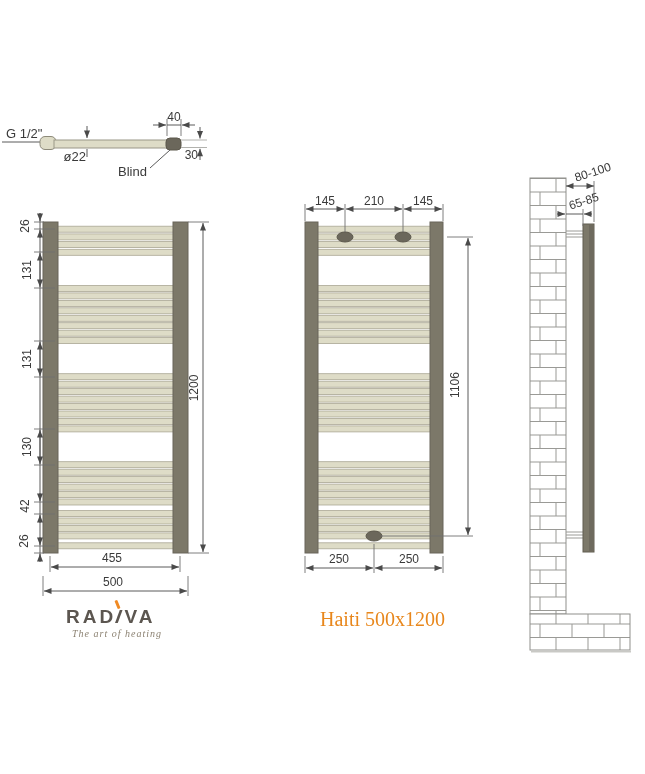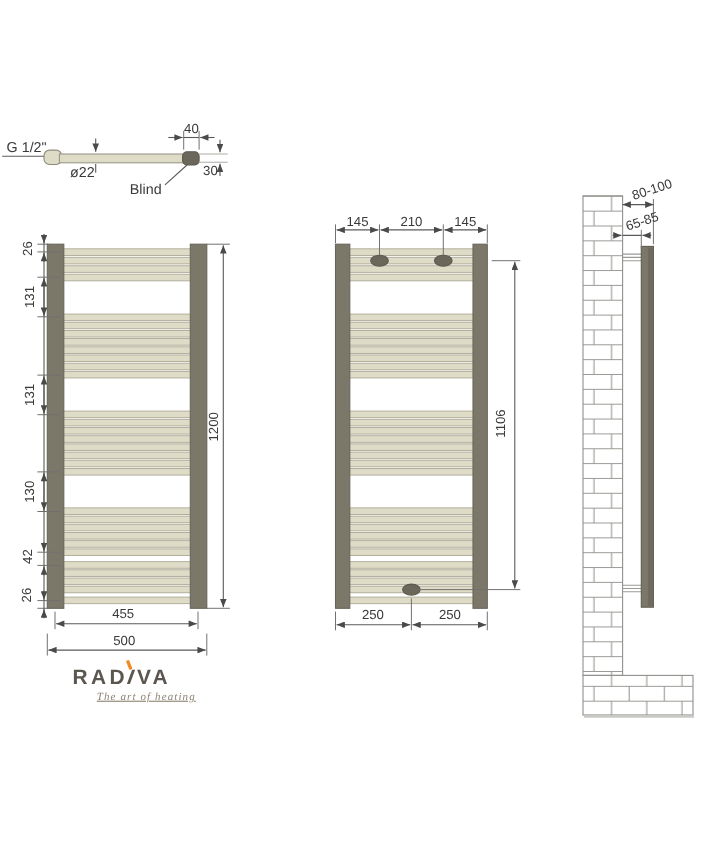--- a/index.html
+++ b/index.html
@@ -11,22 +11,22 @@
   .ln{stroke:#5a5a5a;stroke-width:1;fill:none;}
   .ext{stroke:#6f6f6f;stroke-width:0.9;fill:none;}
   .gry{stroke:#b2b2ae;stroke-width:1;fill:none;}
   .brk{stroke:#9a9a96;stroke-width:1;fill:none;}
   
   .logo{position:absolute;left:66px;top:606px;color:#5C5650;font-weight:bold;
         font-size:19px;letter-spacing:3px;line-height:22px;}
   .logo .slant{display:inline-block;transform:skewX(-20deg);}
   .logo .accent{position:absolute;left:50px;top:-6px;width:3px;height:9px;
         background:#F08A24;transform:rotate(-22deg);border-radius:1px;}
-  .tagline{position:absolute;left:88px;top:628px;font:italic 10px "Liberation Serif",serif;
-        color:#8C8272;letter-spacing:1px;text-decoration:underline;}
+  .tagline{position:absolute;left:72px;top:628px;font:italic 10px "Liberation Serif",serif;
+        color:#8C8272;letter-spacing:1px;}
   .product{position:absolute;left:320px;top:608px;font:20px "Liberation Serif",serif;
         color:#E8871C;}
 </style>
 </head>
 <body>
 
 <div class="canvas">
 
 <svg width="645" height="774" viewBox="0 0 645 774">
   <defs>
@@ -250,14 +250,15 @@
     <line class="ln" x1="592" y1="214" x2="584" y2="214" marker-end="url(#arr)"></line>
     <line class="ln" x1="566" y1="214" x2="583" y2="214"></line>
     <text class="dim" text-anchor="middle" transform="rotate(-18 585 205)" x="585" y="205">65-85</text>
   </g>
 </svg>
 
 <div class="logo">
   <span class="accent"></span><span>RAD</span><span class="slant">I</span><span>VA</span>
 </div>
 <div class="tagline">The art of  heating</div>
+<div class="product">Haiti 500x1200</div>
 
 </div>
 
 </body></html>

